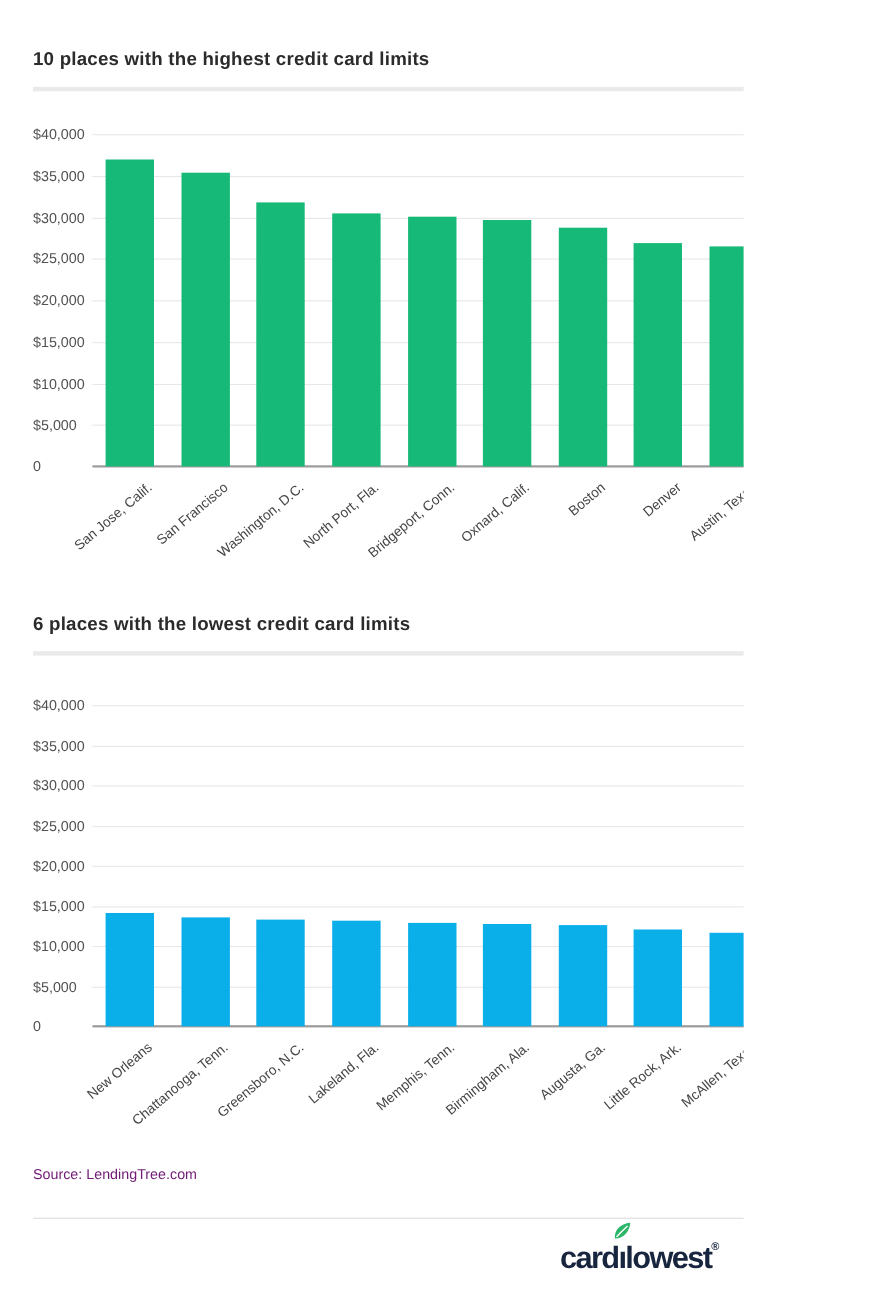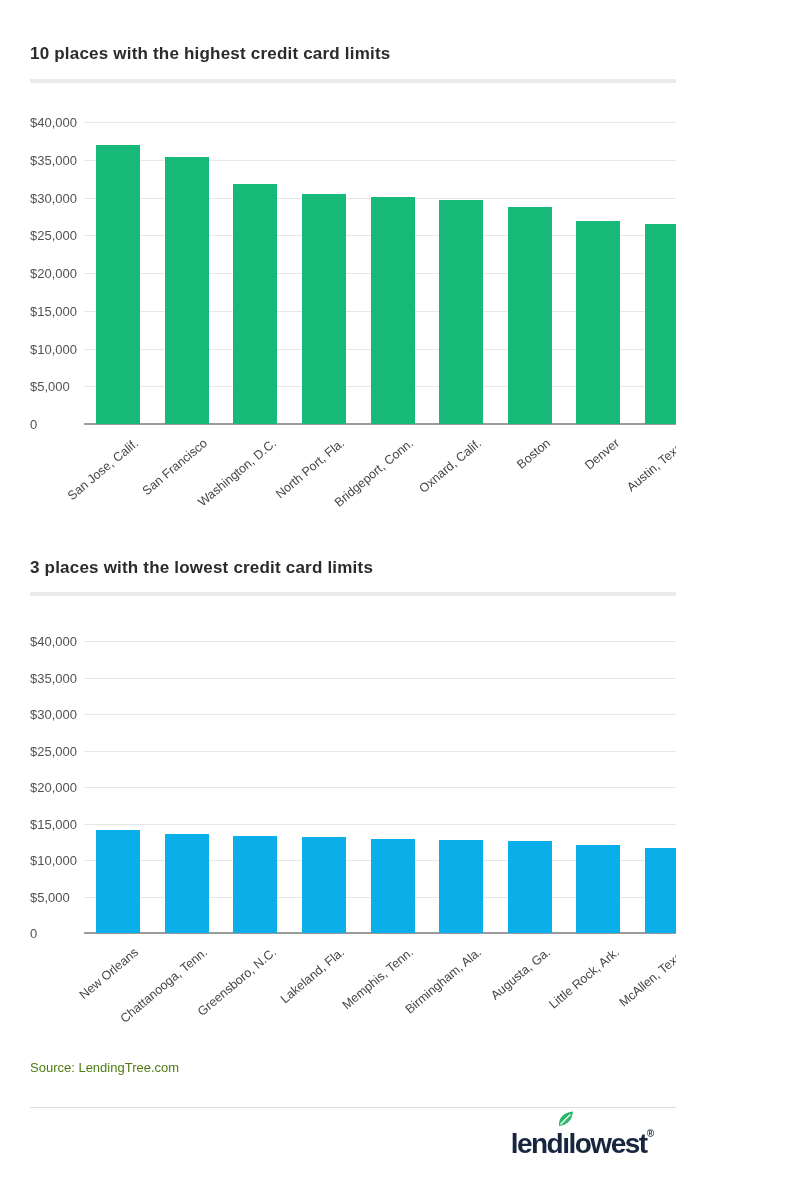--- a/index.html
+++ b/index.html
@@ -24,21 +24,21 @@
     position:absolute; left:0; right:0; top:0; bottom:0;
     display:flex; justify-content:space-around; align-items:flex-end;
   }
   .bar { width:44px; }
   .x-labels { position:absolute; top:100%; left:0; right:0; height:100px; }
   .x-label {
     position:absolute; top:12px; width:160px; text-align:right; white-space:nowrap;
     font-size:12.5px; color:#454545;
     transform:rotate(-40deg); transform-origin:100% 0%;
   }
-  .source-line { position:absolute; left:30px; top:1060px; font-size:13px; color:#4d7c0f; }
+  .source-line { position:absolute; left:30px; top:1060px; font-size:13px; color:#701a75; }
   .footer-divider { position:absolute; left:30px; top:1107px; width:740px; height:1px; background:#dcdcdc; }
   .logo {
     position:absolute; right:22px; top:1124px; font-size:28px; font-weight:bold;
     letter-spacing:-1.5px; white-space:nowrap; line-height:1.4;
   }
   .i-wrap { position:relative; display:inline-block; }
   .leaf-svg { position:absolute; left:-5px; top:-13px; width:18px; height:17px; }
   .reg { font-size:10px; vertical-align:top; position:relative; top:3px; letter-spacing:0; }
 </style>
 </head>
@@ -89,21 +89,21 @@
         <div class="x-label" style="left: 94.1px;">North Port, Fla.</div>
         <div class="x-label" style="left: 162.7px;">Bridgeport, Conn.</div>
         <div class="x-label" style="left: 231.3px;">Oxnard, Calif.</div>
         <div class="x-label" style="left: 299.9px;">Boston</div>
         <div class="x-label" style="left: 368.5px;">Denver</div>
         <div class="x-label" style="left: 437.1px;">Austin, Texas</div>
         <div class="x-label" style="left: 505.7px;">Cape Coral, Fla.</div>
       </div>
   </div>
 
-  <div class="chart-title" style="top:558px;">3 places with the lowest credit card limits</div>
+  <div class="chart-title" style="top:558px;">6 places with the lowest credit card limits</div>
   <div class="title-divider" style="top:592px;"></div>
 
   <div class="chart" style="top:641px; height:292px;">
     <div class="plot">
         <div class="gridline" style="top: 0%;"></div>
         <div class="ytick" style="top: 0%;">$40,000</div>
         <div class="gridline" style="top: 12.5%;"></div>
         <div class="ytick" style="top: 12.5%;">$35,000</div>
         <div class="gridline" style="top: 25%;"></div>
         <div class="ytick" style="top: 25%;">$30,000</div>
@@ -144,19 +144,19 @@
         <div class="x-label" style="left: 437.1px;">McAllen, Texas</div>
         <div class="x-label" style="left: 505.7px;">Jackson, Miss.</div>
       </div>
   </div>
 
   <div class="source-line">Source: LendingTree.com</div>
 
   <div class="footer-divider"></div>
 
   <div class="logo" style="color: rgb(24, 37, 63);">
-    <span>lend</span><span class="i-wrap"><span>ı</span><svg class="leaf-svg" viewBox="0 0 18 17">
+    <span>card</span><span class="i-wrap"><span>ı</span><svg class="leaf-svg" viewBox="0 0 18 17">
         <path id="leaf-path" d="M2 15 C1.2 7 7 1.5 16 0.6 C15.2 8.5 10.5 14.6 2 15 Z" fill="#2cb669"></path>
         <path d="M3.5 13.5 C6.5 10.5 9.5 7 13.5 3.5" fill="none" stroke="#ffffff" stroke-width="1.3"></path>
       </svg></span><span>lowest</span><span class="reg">®</span>
   </div>
 
 </div>
 
 </body></html>

